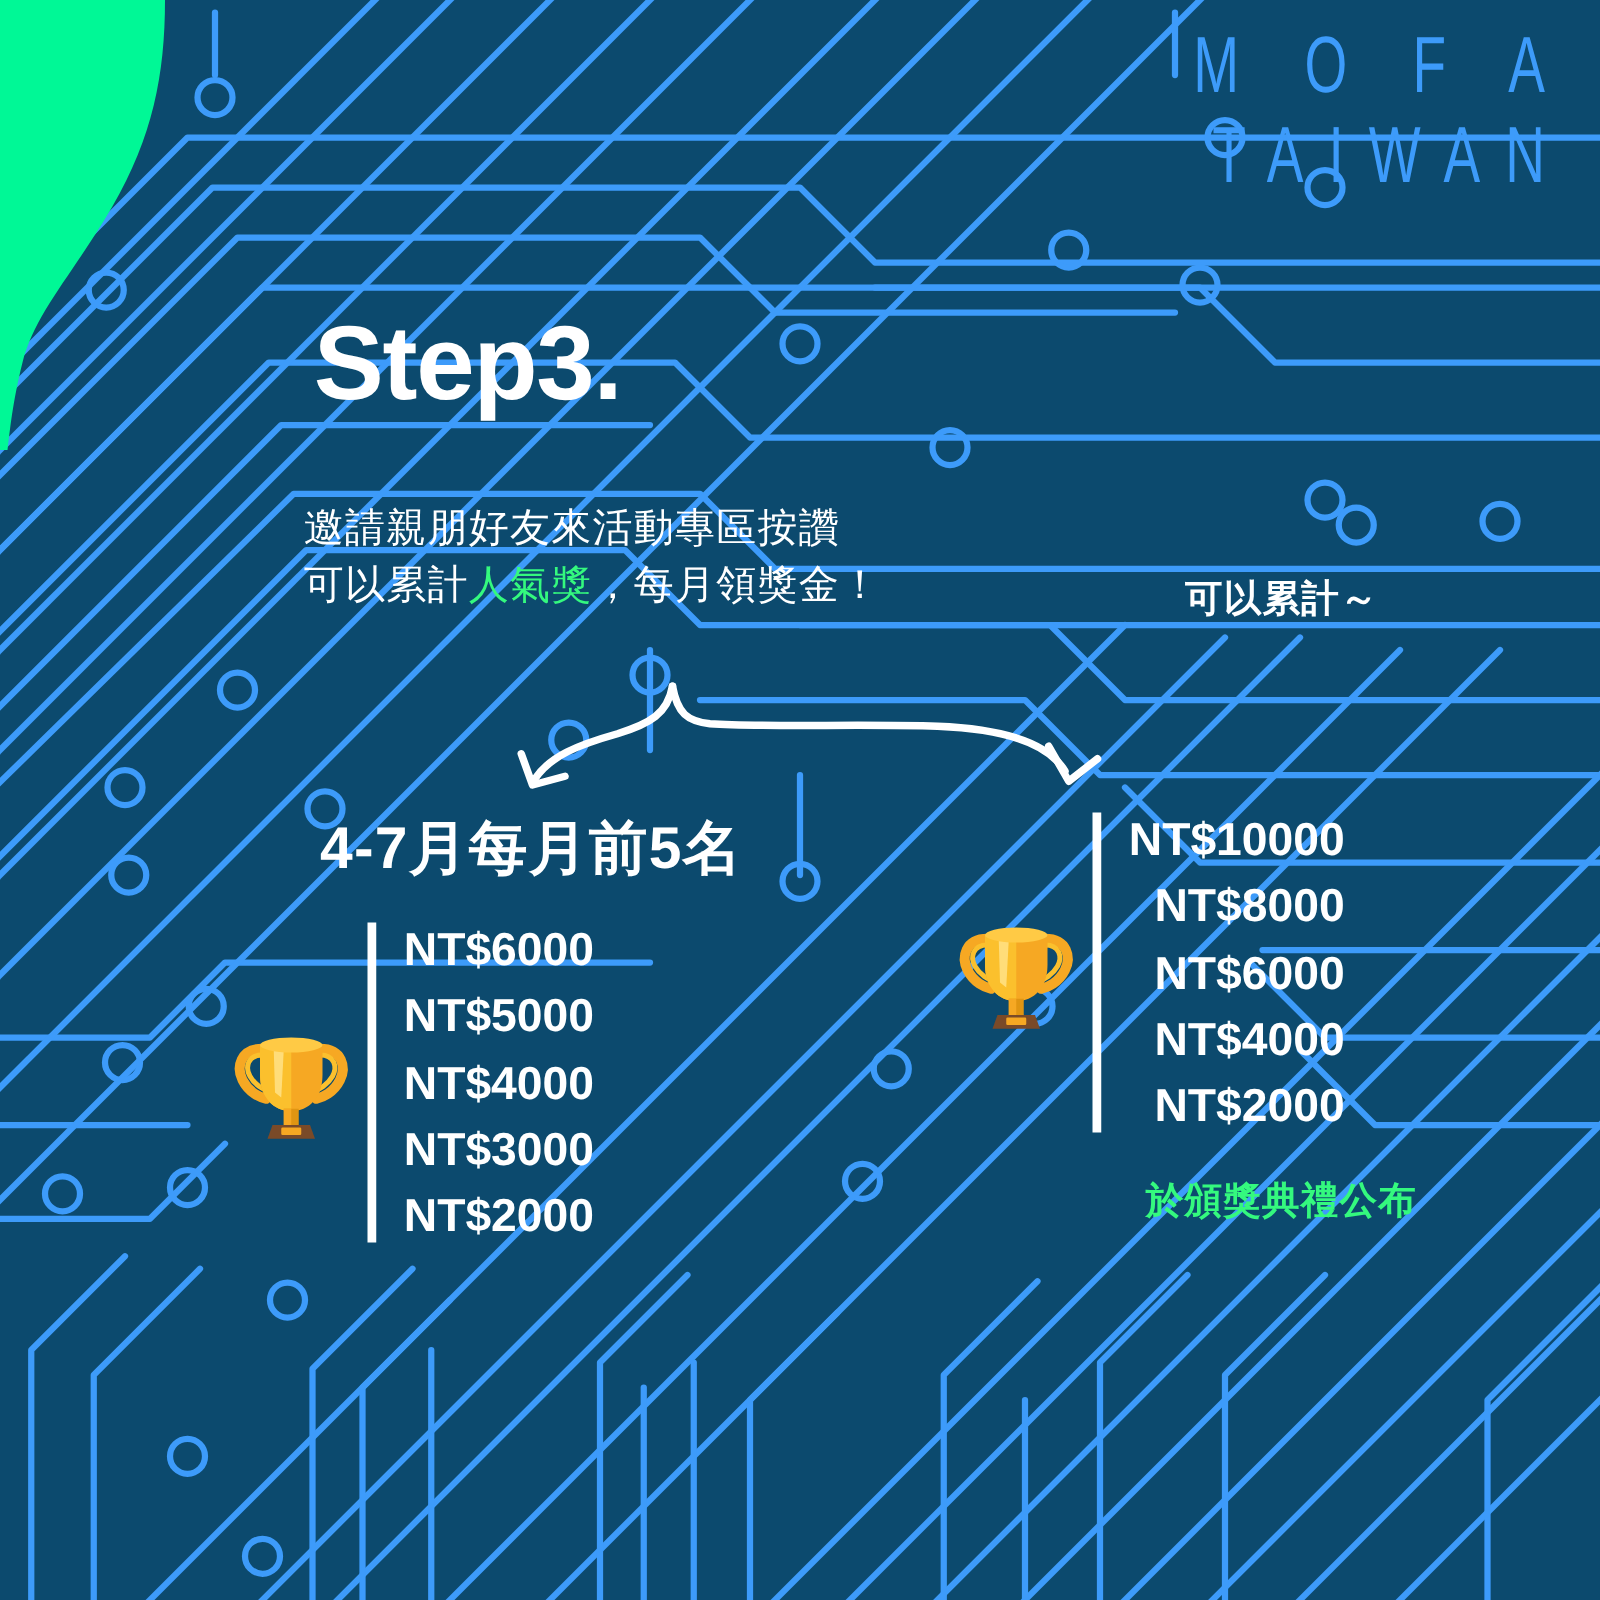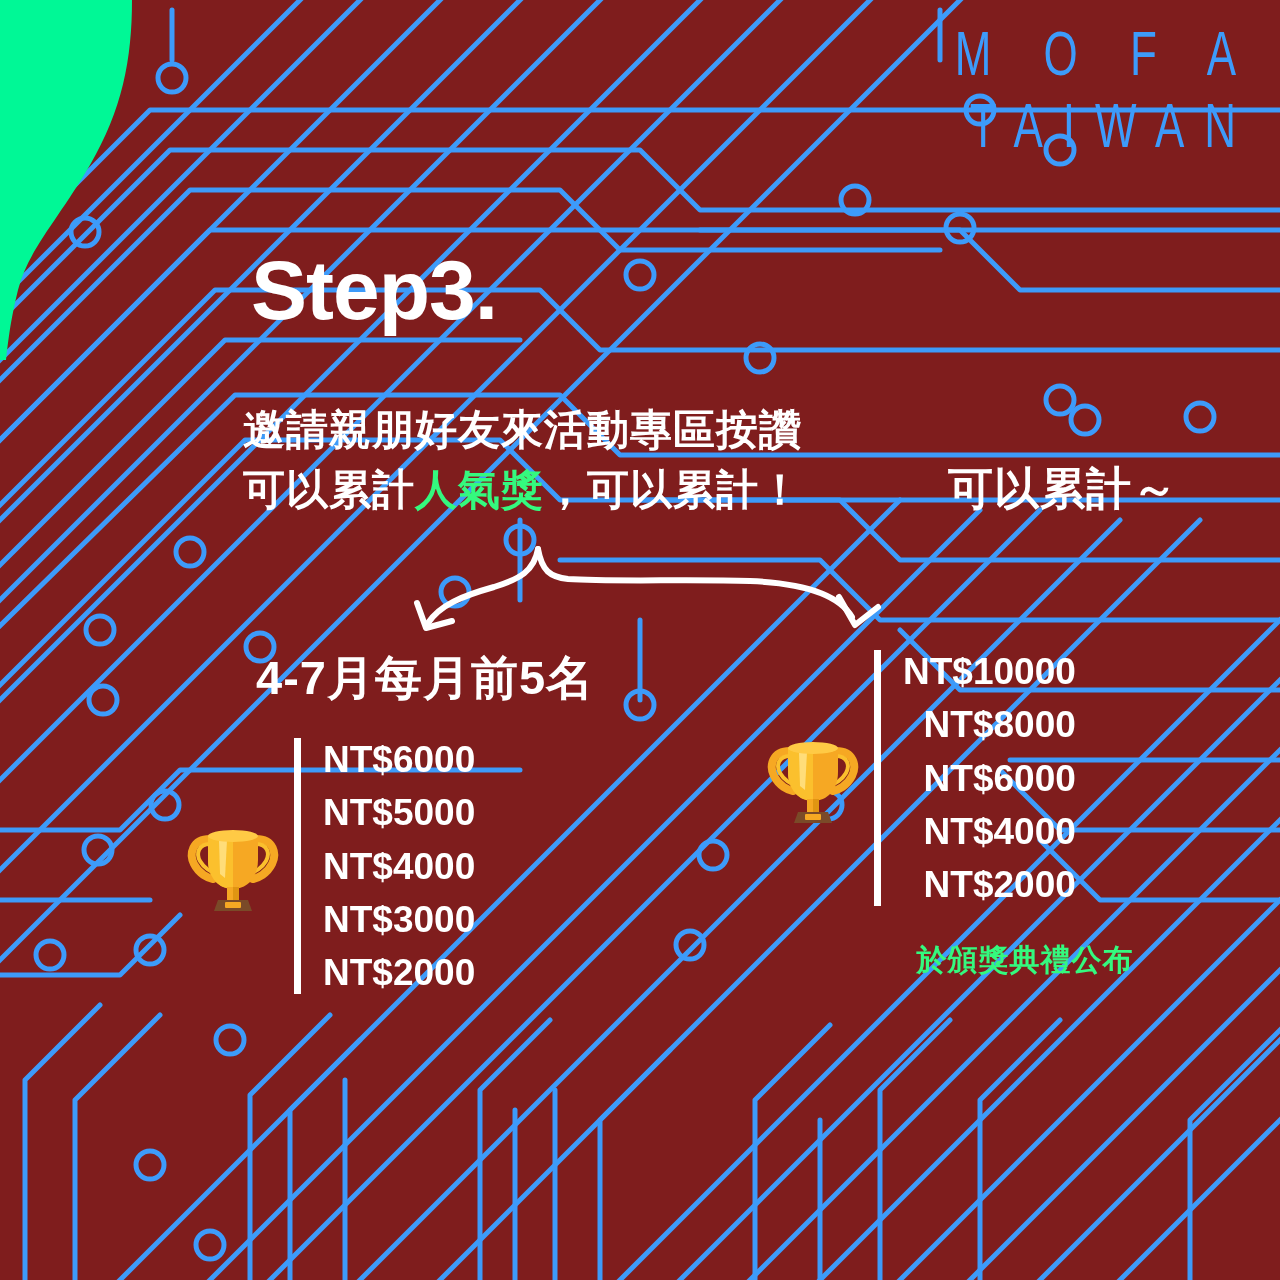--- a/index.html
+++ b/index.html
@@ -3,21 +3,21 @@
 <meta charset="utf-8">
 <title>Step3 Promo Graphic</title>
 <style>
   html,body{margin:0;padding:0;background:#12181f;}
   *{box-sizing:border-box;}
 
   .canvas{
     position:relative;
     width:1280px;height:1280px;
     overflow:hidden;
-    background:#7f1d1d;
+    background:#0c4a6e;
     font-family:"Liberation Sans","DejaVu Sans",sans-serif;
     -webkit-font-smoothing:antialiased;
   }
 
   
   .circuit{position:absolute;inset:0;width:1280px;height:1280px;}
 
   
   .blob{position:absolute;left:0;top:0;width:230px;height:360px;}
 
@@ -40,31 +40,31 @@
     color:#ffffff;
     font-size:84px;font-weight:700;
     letter-spacing:-1px;
     line-height:1;
     margin-left:11px;
   }
 
   .lede{
     position:absolute;left:243px;top:400px;
     color:#ffffff;
-    font-size:42px;font-weight:700;
+    font-size:32px;font-weight:400;
     line-height:1.42;
     letter-spacing:1px;
     white-space:nowrap;
   }
   .lede .hl{color:#34F97E;}
 
   .note{
     position:absolute;left:948px;top:459px;
     color:#ffffff;
-    font-size:45px;font-weight:700;
+    font-size:30px;font-weight:700;
     letter-spacing:1px;
     white-space:nowrap;
   }
 
   
   .connector{position:absolute;left:390px;top:535px;width:530px;height:120px;}
 
   
   .col{position:absolute;top:650px;}
   .col-left{left:180px;width:470px;}
@@ -240,21 +240,21 @@
 
   <div class="watermark">
     <span class="wm-1">M O F A</span>
     <span class="wm-2">TAIWAN</span>
   </div>
 
   <div class="step-title">Step3.</div>
 
   <div class="lede">
     <div>邀請親朋好友來活動專區按讚</div>
-    <div><span>可以累計</span><span class="hl">人氣獎</span><span>，可以累計！</span></div>
+    <div><span>可以累計</span><span class="hl">人氣獎</span><span>，每月領獎金！</span></div>
   </div>
 
   <div class="note">可以累計～</div>
 
   <svg class="connector" viewBox="0 0 530 120" xmlns="http://www.w3.org/2000/svg" aria-hidden="true">
     <g fill="none" stroke="#ffffff" stroke-width="6" stroke-linecap="round" stroke-linejoin="round">
       <path d="M148 14 C152 36 160 42 178 44 C220 47 300 44 360 46 C410 48 448 58 462 82"></path>
       <path d="M148 14 C144 36 130 44 104 52 C72 61 50 70 38 88"></path>
       <path d="M27 68 L36 93 L62 86"></path>
       <path d="M449 62 L465 90 L488 72"></path>

